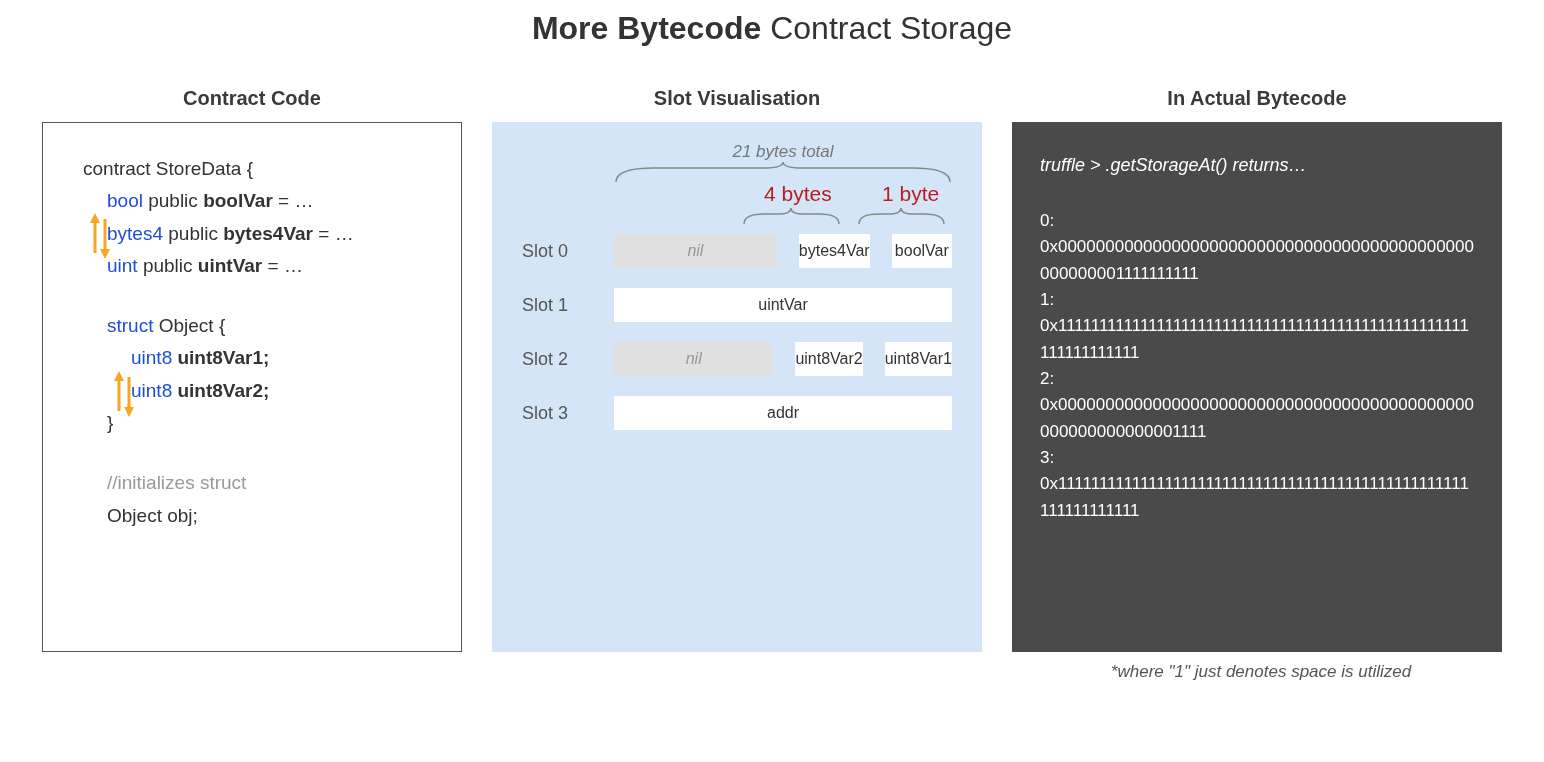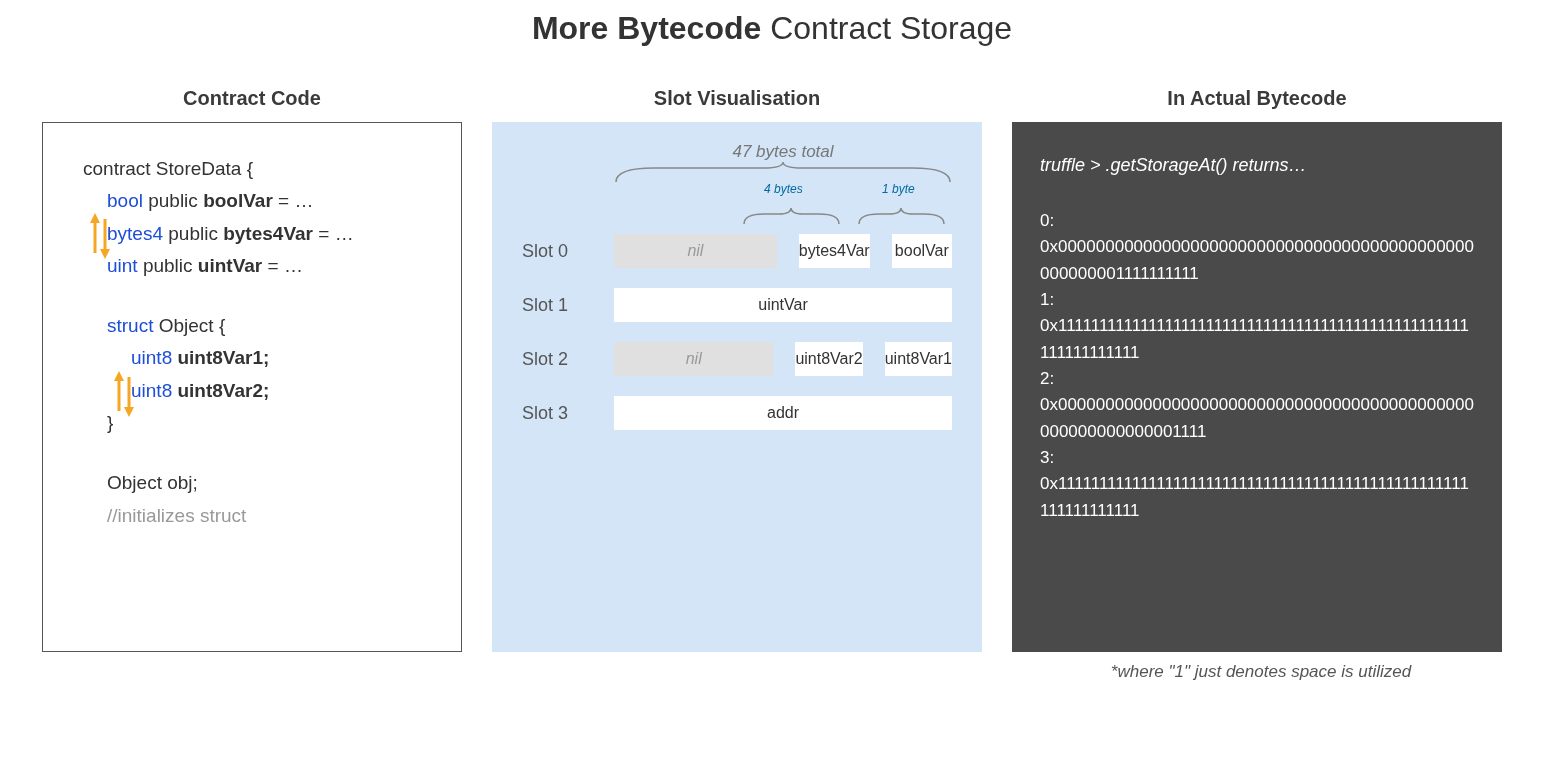--- a/index.html
+++ b/index.html
@@ -111,21 +111,21 @@
     color: #555;
     font-size: 17px;
     margin-top: 10px;
     padding-left: 8px;
   }
   .mini-brace-row {
     position: relative;
     height: 28px;
     margin-left: 92px;
   }
-  .mini-label { position:absolute; font-style: italic; color:#0369a1; font-size:12px; top:-2px; }
+  .mini-label { position:absolute; color:#b91c1c; font-size:21px; top:-2px; }
 </style>
 </head>
 <body>
 
 <h1 class="main-title">
   <span class="bold">More Bytecode</span><span> Contract Storage</span>
 </h1>
 
 <div class="columns">
 
@@ -135,22 +135,22 @@
       <div><span>contract StoreData {</span></div>
       <div class="in1"><span class="kw">bool</span><span> public </span><span class="bold-var">boolVar</span><span> = …</span></div>
       <div class="in1"><span class="kw">bytes4</span><span> public </span><span class="bold-var">bytes4Var</span><span> = …</span></div>
       <div class="in1"><span class="kw">uint</span><span> public </span><span class="bold-var">uintVar</span><span> = …</span></div>
       <div style="height:28px"></div>
       <div class="in1"><span class="kw">struct</span><span> Object {</span></div>
       <div class="in2"><span class="kw">uint8</span><span class="bold-var"> uint8Var1;</span></div>
       <div class="in2"><span class="kw">uint8</span><span class="bold-var"> uint8Var2;</span></div>
       <div class="in1"><span>}</span></div>
       <div style="height:28px"></div>
+      <div class="in1 comment">//initializes struct</div>
       <div class="in1">Object obj;</div>
-      <div class="in1 comment">//initializes struct</div>
 
       <svg class="arrow-svg" style="top:90px;height:46px" viewBox="0 0 30 46">
         <line x1="10" y1="6" x2="10" y2="40" stroke="#f5a623" stroke-width="3"></line>
         <polygon points="10,0 5,10 15,10" fill="#f5a623"></polygon>
         <line x1="20" y1="6" x2="20" y2="40" stroke="#f5a623" stroke-width="3"></line>
         <polygon points="20,46 15,36 25,36" fill="#f5a623"></polygon>
       </svg>
 
       <svg class="arrow-svg" style="top:248px;left:66px;height:46px" viewBox="0 0 30 46">
         <line x1="10" y1="6" x2="10" y2="40" stroke="#f5a623" stroke-width="3"></line>
@@ -158,21 +158,21 @@
         <line x1="20" y1="6" x2="20" y2="40" stroke="#f5a623" stroke-width="3"></line>
         <polygon points="20,46 15,36 25,36" fill="#f5a623"></polygon>
       </svg>
     </div>
   </div>
 
   <div class="col">
     <div class="col-title">Slot Visualisation</div>
     <div class="slot-panel">
 
-      <div class="brace-label" style="margin-left:92px">47 bytes total</div>
+      <div class="brace-label" style="margin-left:92px">21 bytes total</div>
       <svg width="338" height="22" style="margin-left:92px;display:block">
         <path d="M2 20 Q2 6 40 6 L150 6 Q169 6 169 0 Q169 6 188 6 L298 6 Q336 6 336 20" fill="none" stroke="#888" stroke-width="1.5"></path>
       </svg>
 
       <div class="mini-brace-row">
         <span class="mini-label" style="left:150px">4 bytes</span>
         <span class="mini-label" style="left:268px">1 byte</span>
       </div>
       <svg width="338" height="18" style="margin-left:92px;display:block;margin-top:-4px">
         <path d="M130 16 Q130 6 150 6 L165 6 Q177 6 177 0 Q177 6 189 6 L205 6 Q225 6 225 16" fill="none" stroke="#888" stroke-width="1.5"></path>

